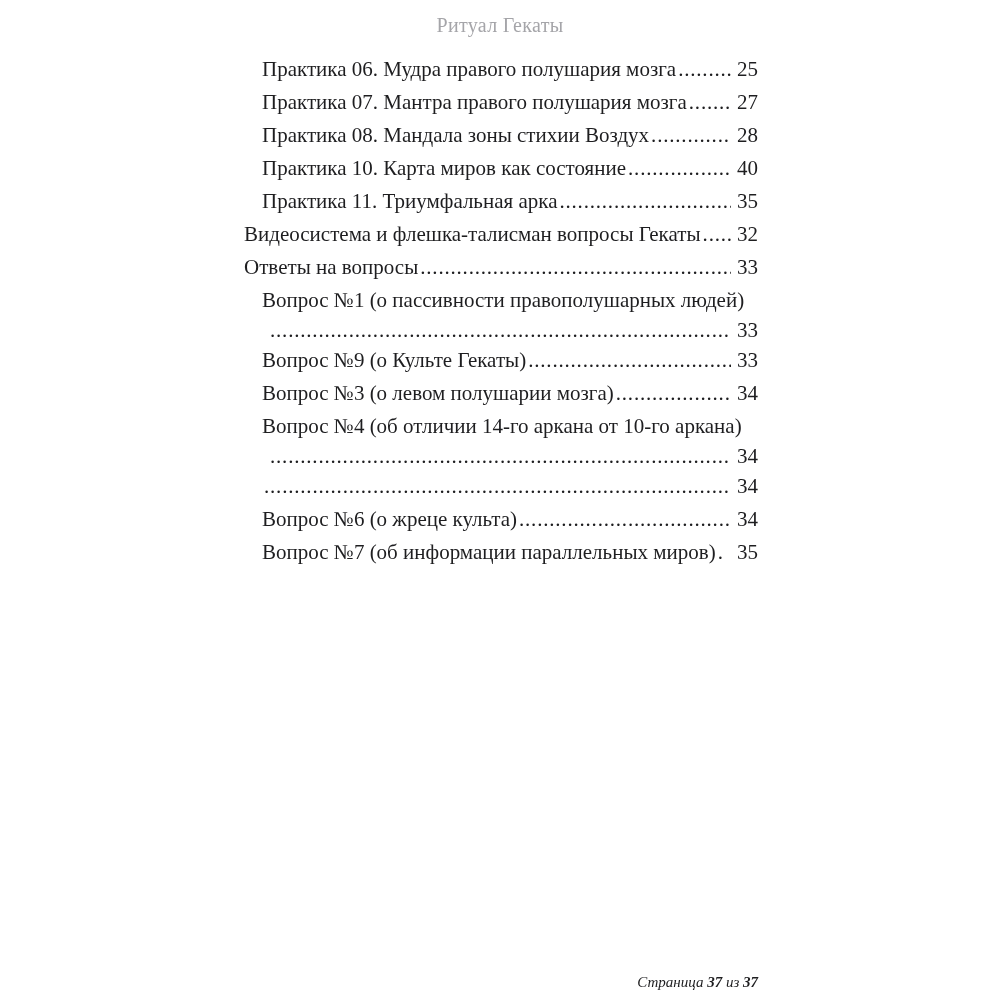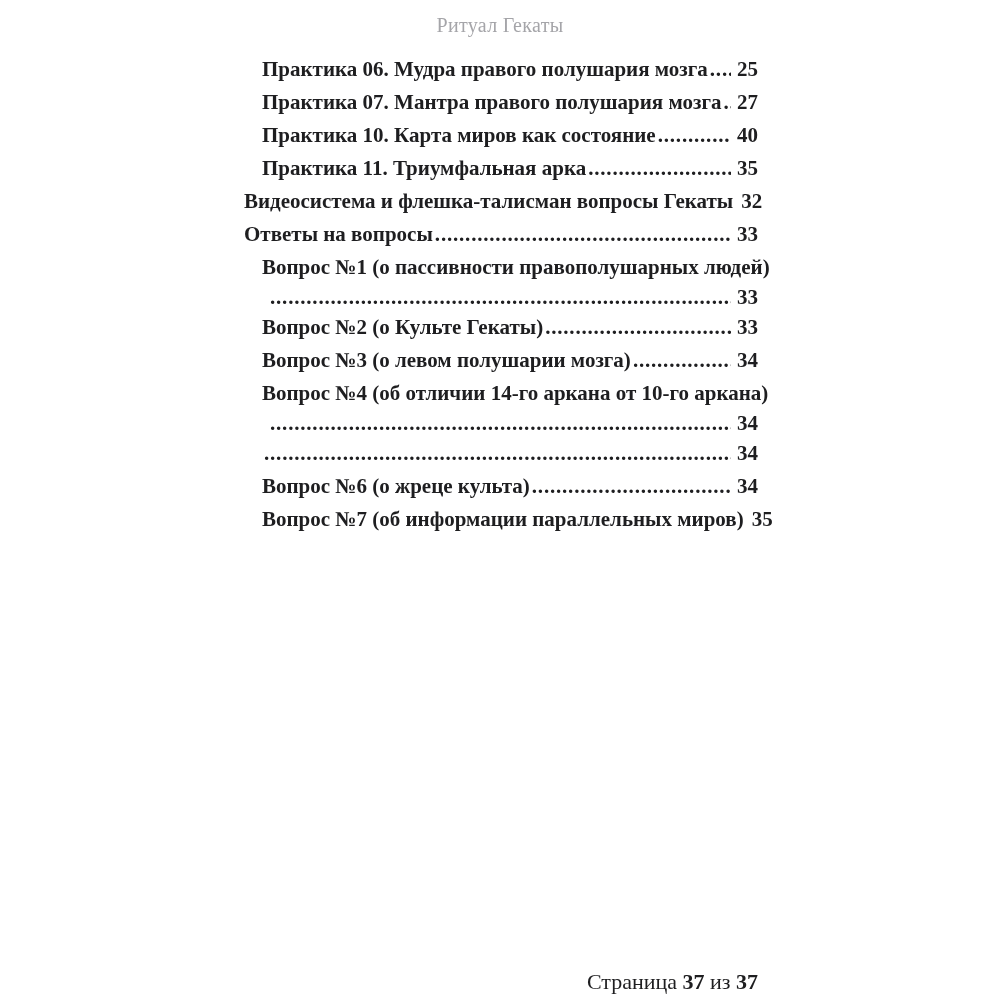--- a/index.html
+++ b/index.html
@@ -38,21 +38,20 @@
     top: 53px;
     width: 514px;
     font-size: 21px;
     color: #1e1e20;
   }
   .toc-row {
     display: flex;
     align-items: baseline;
     height: 33px;
     line-height: 33px;
-    font-weight: bold;
   }
   .toc-row.indent1 { padding-left: 18px; }
   .toc-row.cont-row {
     height: 27px;
     line-height: 27px;
     padding-left: 24px;
   }
   .toc-label { white-space: nowrap; }
   .toc-dots {
     flex: 1;
@@ -68,43 +67,49 @@
   .toc-row.single-dot .toc-dots { letter-spacing: 0; }
   .toc-row.single-dot .toc-dots::after { content: " ."; }
   .toc-page { white-space: nowrap; }
   
   .page-footer {
     position: absolute;
     top: 972px;
     left: 244px;
     width: 514px;
     text-align: right;
-    font-size: 22px;
+    font-size: 15px;
     line-height: 20px;
     color: #1e1e20;
+    font-style: italic;
   }
   .page-footer b { font-weight: bold; }
 </style>
 </head>
 <body>
 
 <div class="page">
 
   <div class="page-header">Ритуал Гекаты</div>
 
   <div class="toc">
       <div class="toc-row indent1">
     <span class="toc-label">Практика 06. Мудра правого полушария мозга</span>
     <span class="toc-dots"></span>
     <span class="toc-page">25</span>
   </div>
       <div class="toc-row indent1">
     <span class="toc-label">Практика 07. Мантра правого полушария мозга</span>
     <span class="toc-dots"></span>
     <span class="toc-page">27</span>
+  </div>
+      <div class="toc-row indent1">
+    <span class="toc-label">Практика 08. Мандала зоны стихии Воздух</span>
+    <span class="toc-dots"></span>
+    <span class="toc-page">28</span>
   </div>
       <div class="toc-row indent1">
     <span class="toc-label">Практика 10. Карта миров как состояние</span>
     <span class="toc-dots"></span>
     <span class="toc-page">40</span>
   </div>
       <div class="toc-row indent1">
     <span class="toc-label">Практика 11. Триумфальная арка</span>
     <span class="toc-dots"></span>
     <span class="toc-page">35</span>
@@ -122,21 +127,21 @@
       <div class="toc-row indent1 wrap-first">
     <span class="toc-label">Вопрос №1 (о пассивности правополушарных людей)</span>
 
   </div>
       <div class="toc-row cont-row">
 
     <span class="toc-dots"></span>
     <span class="toc-page">33</span>
   </div>
       <div class="toc-row indent1">
-    <span class="toc-label">Вопрос №2 (о Культе Гекаты)</span>
+    <span class="toc-label">Вопрос №9 (о Культе Гекаты)</span>
     <span class="toc-dots"></span>
     <span class="toc-page">33</span>
   </div>
       <div class="toc-row indent1">
     <span class="toc-label">Вопрос №3 (о левом полушарии мозга)</span>
     <span class="toc-dots"></span>
     <span class="toc-page">34</span>
   </div>
       <div class="toc-row indent1 wrap-first">
     <span class="toc-label">Вопрос №4 (об отличии 14-го аркана от 10-го аркана)</span>

